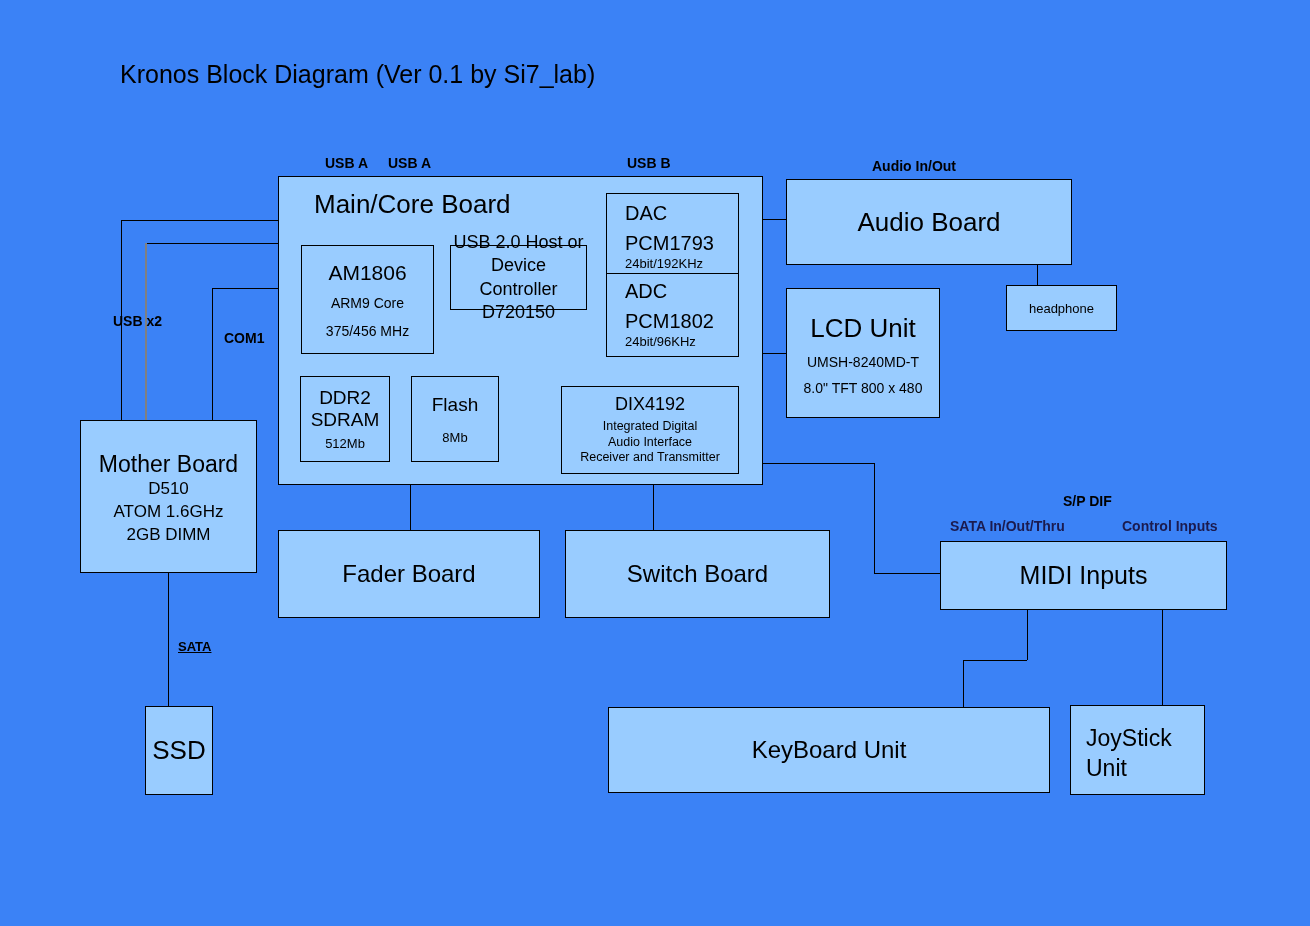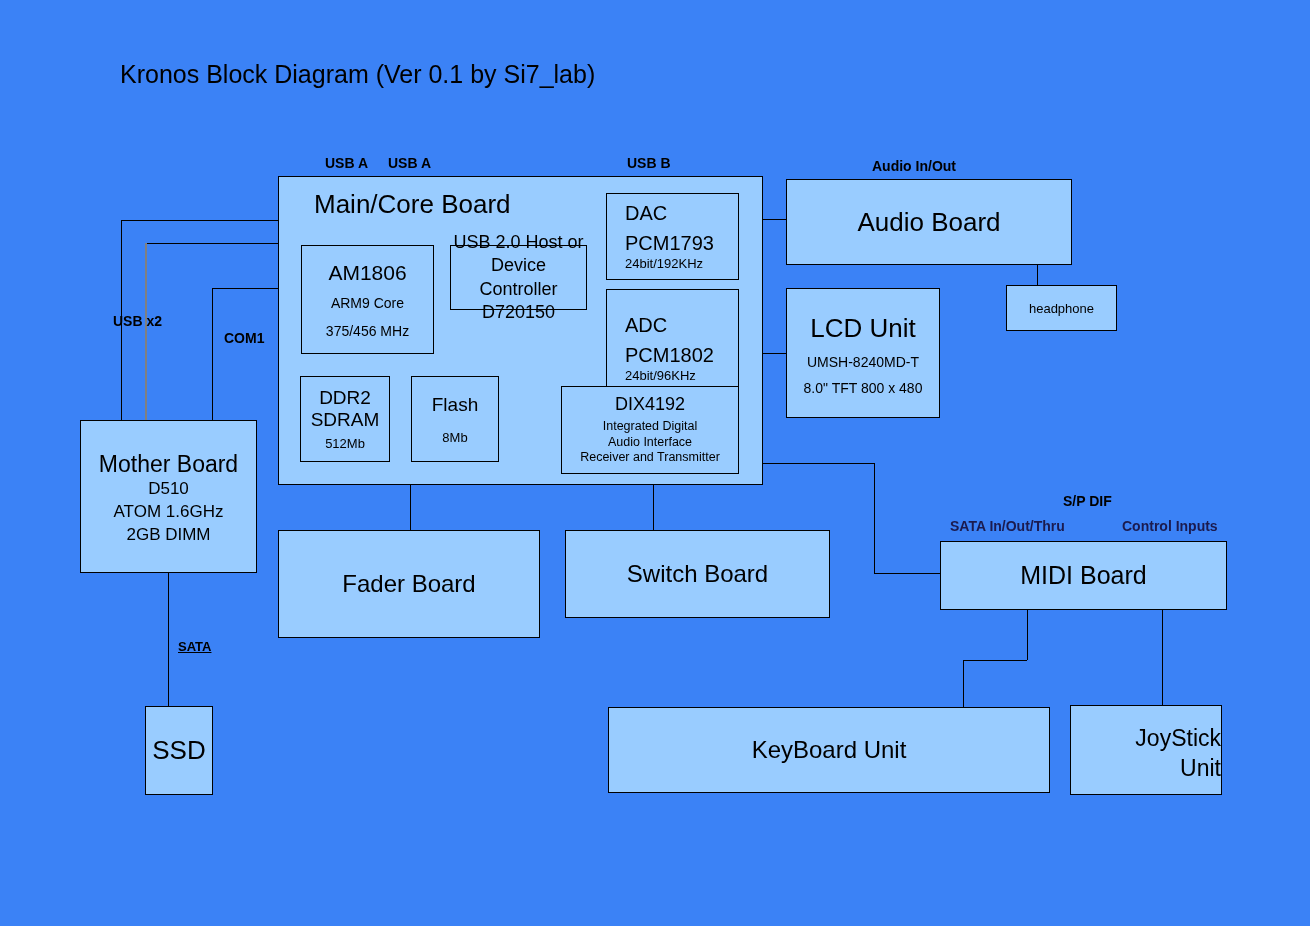--- a/index.html
+++ b/index.html
@@ -82,21 +82,21 @@
       <div>Device Controller</div>
       <div>D720150</div>
     </div>
 
     <div class="box" style="left:327px;top:16px;width:133px;height:87px;padding:8px 0 0 18px;">
       <div style="font-size:20px;margin-bottom:7px;">DAC</div>
       <div style="font-size:20px;margin-bottom:1px;">PCM1793</div>
       <div style="font-size:13px;">24bit/192KHz</div>
     </div>
 
-    <div class="box" style="left:327px;top:112px;width:133px;height:110px;padding:24px 0 0 18px;">
+    <div class="box" style="left:327px;top:96px;width:133px;height:84px;padding:6px 0 0 18px;">
       <div style="font-size:20px;margin-bottom:7px;">ADC</div>
       <div style="font-size:20px;margin-bottom:1px;">PCM1802</div>
       <div style="font-size:13px;">24bit/96KHz</div>
     </div>
 
     <div class="box ctr" style="left:21px;top:199px;width:90px;height:86px;">
       <div style="font-size:19px;line-height:1.15;">DDR2</div>
       <div style="font-size:19px;line-height:1.15;margin-bottom:6px;">SDRAM</div>
       <div style="font-size:13px;">512Mb</div>
     </div>
@@ -128,38 +128,38 @@
     <div class="sub">8.0" TFT 800 x 480</div>
   </div>
 
   <div class="box ctr" style="left:80px;top:420px;width:177px;height:153px;justify-content:flex-start;padding-top:30px;">
     <div class="medname">Mother Board</div>
     <div style="font-size:17px;line-height:1.35;">D510</div>
     <div style="font-size:17px;line-height:1.35;">ATOM 1.6GHz</div>
     <div style="font-size:17px;line-height:1.35;">2GB DIMM</div>
   </div>
 
-  <div class="box ctr" style="left:278px;top:530px;width:262px;height:108px;">
+  <div class="box ctr" style="left:278px;top:530px;width:262px;height:88px;">
     <div class="medname" style="font-size:24px;">Fader Board</div>
   </div>
 
   <div class="box ctr" style="left:565px;top:530px;width:265px;height:88px;">
     <div class="medname" style="font-size:24px;">Switch Board</div>
   </div>
 
   <div class="box ctr" style="left:940px;top:541px;width:287px;height:69px;">
-    <div style="font-size:25px;">MIDI Board</div>
+    <div style="font-size:25px;">MIDI Inputs</div>
   </div>
 
   <div class="box ctr" style="left:145px;top:706px;width:68px;height:89px;">
     <div class="bigname">SSD</div>
   </div>
 
   <div class="box ctr" style="left:608px;top:707px;width:442px;height:86px;">
     <div class="medname" style="font-size:24px;">KeyBoard Unit</div>
   </div>
 
-  <div class="box" style="left:1070px;top:705px;width:152px;height:90px;padding:18px 0 0 15px;text-align:right;">
+  <div class="box" style="left:1070px;top:705px;width:135px;height:90px;padding:18px 0 0 15px;">
     <div class="medname" style="line-height:1.3;">JoyStick</div>
     <div class="medname" style="line-height:1.3;">Unit</div>
   </div>
 
 </div>
 
 </body></html>

